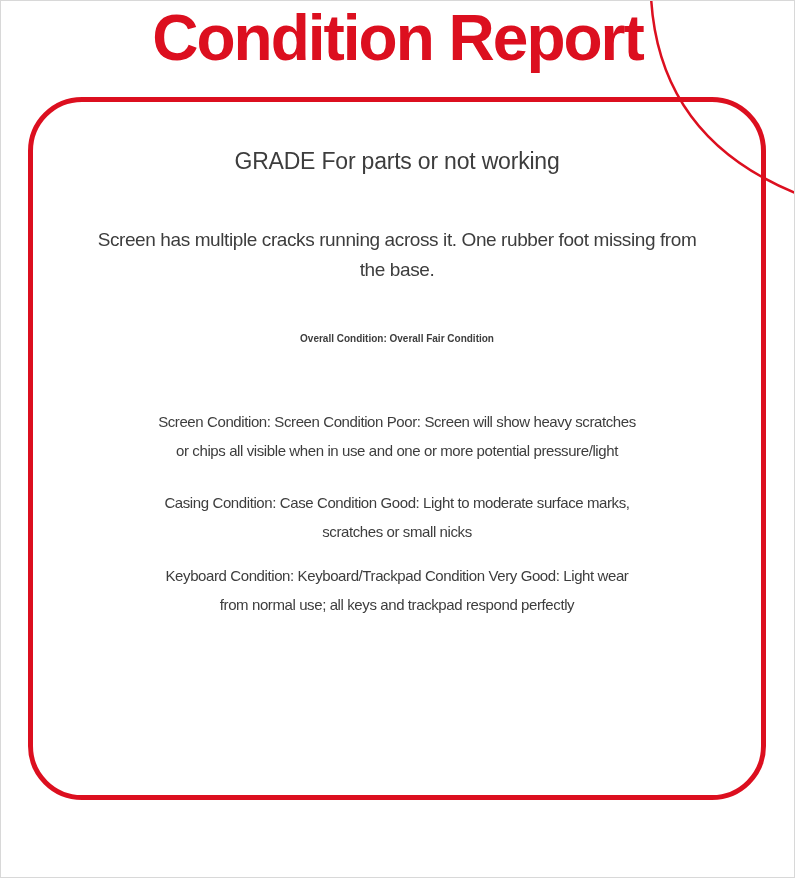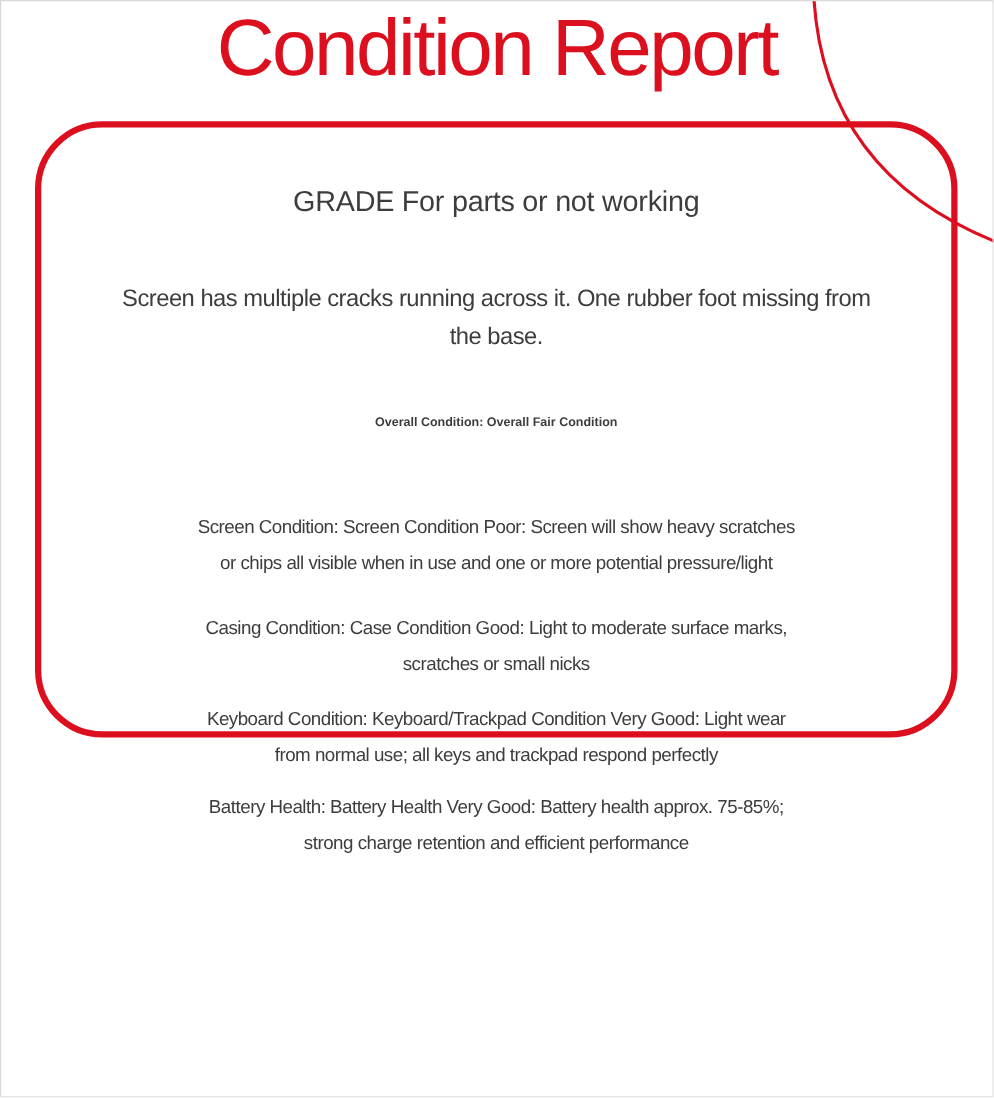--- a/index.html
+++ b/index.html
@@ -24,38 +24,38 @@
   }
   .page-title {
     position: absolute;
     top: 2px;
     left: 0;
     width: 795px;
     margin: 0;
     text-align: center;
     font-size: 64px;
     line-height: 72px;
-    font-weight: 400;
+    font-weight: 700;
     letter-spacing: -2px;
     color: #dc0f1f;
     z-index: 2;
   }
   .swoosh {
     position: absolute;
     top: 0;
     left: 0;
     z-index: 3;
     pointer-events: none;
   }
   .report-box {
     position: absolute;
     left: 28px;
     top: 97px;
     width: 738px;
-    height: 493px;
+    height: 703px;
     box-sizing: border-box;
     border: 5px solid #dc0f1f;
     border-radius: 54px;
     background: transparent;
     z-index: 1;
   }
   .report-box .txt {
     position: absolute;
     left: 50%;
     transform: translateX(-50%);
@@ -118,18 +118,16 @@
 
     <div class="txt section section-0">Screen Condition: Screen Condition Poor: Screen will show heavy scratches
 or chips all visible when in use and one or more potential pressure/light</div>
 
     <div class="txt section section-1">Casing Condition: Case Condition Good: Light to moderate surface marks,
 scratches or small nicks</div>
 
     <div class="txt section section-2">Keyboard Condition: Keyboard/Trackpad Condition Very Good: Light wear
 from normal use; all keys and trackpad respond perfectly</div>
 
-    <div class="txt section section-3">Battery Health: Battery Health Very Good: Battery health approx. 75-85%;
-strong charge retention and efficient performance</div>
 
   </div>
 
 </div>
 
 </body></html>

